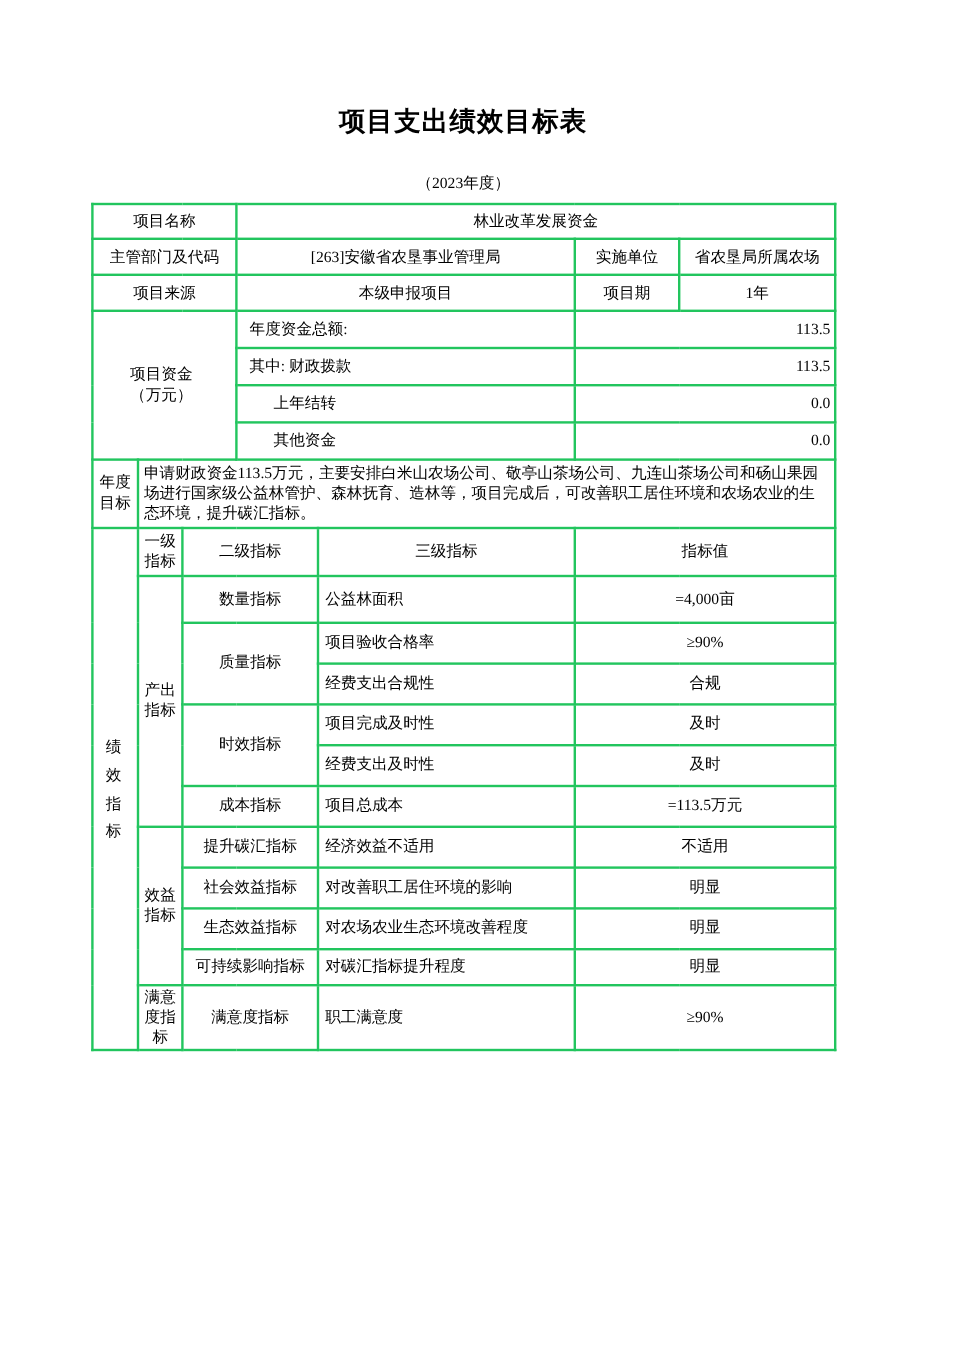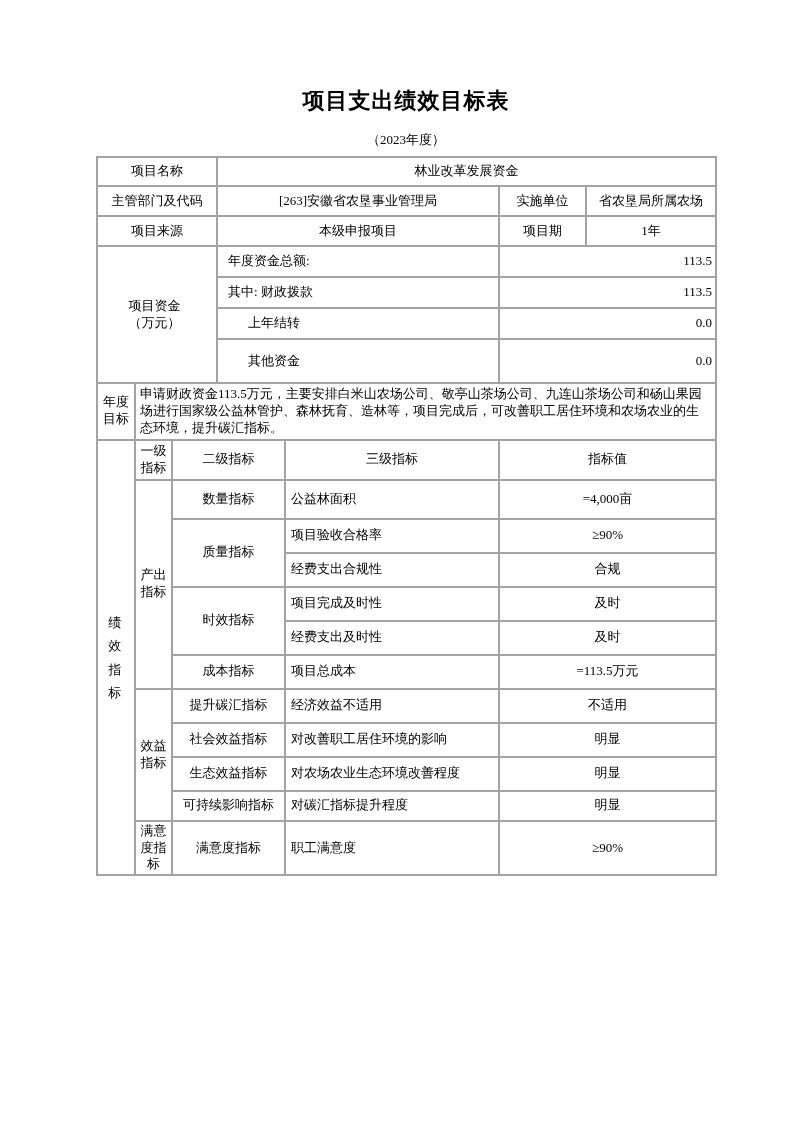--- a/index.html
+++ b/index.html
@@ -9,45 +9,45 @@
   }
   body {
     width: 794px;
     height: 1122px;
     position: relative;
     font-family: "Liberation Serif", "DejaVu Serif", serif;
     color: #000000;
   }
   .page {
     position: absolute;
-    left: 96px;
+    left: 76px;
     top: 86px;
     width: 620px;
   }
   .title {
     margin: 0;
     font-size: 22px;
     font-weight: bold;
     text-align: center;
     letter-spacing: 1px;
   }
   .subtitle {
-    margin-top: 15px;
+    margin-top: 28px;
     font-size: 13px;
     text-align: center;
   }
   table.main-table {
     margin-top: 7px;
     border-collapse: collapse;
     table-layout: fixed;
     width: 619px;
     font-size: 13px;
   }
   table.main-table td {
-    border: 2px solid #a3a3a3;
+    border: 2px solid #22c55e;
     vertical-align: middle;
     padding: 1px 2px;
     line-height: 1.3;
     overflow: hidden;
     margin-left: 20px;
   }
   .c   { text-align: center; }
   .l   { text-align: left; padding-left: 5px !important; }
   .num { text-align: right; padding-right: 3px !important; }
   .fund-name  { text-align: left; padding-left: 10px !important; }
@@ -109,21 +109,21 @@
         <td colspan="2" class="num">113.5</td>
       </tr>
       <tr style="height:31px">
         <td colspan="2" class="fund-name">其中: 财政拨款</td>
         <td colspan="2" class="num">113.5</td>
       </tr>
       <tr style="height:31px">
         <td colspan="2" class="fund-name ind2">上年结转</td>
         <td colspan="2" class="num">0.0</td>
       </tr>
-      <tr style="height:44px">
+      <tr style="height:31px">
         <td colspan="2" class="fund-name ind2">其他资金</td>
         <td colspan="2" class="num">0.0</td>
       </tr>
 
       <tr style="height:52px">
         <td class="c">
           <span class="w2">年度目标</span>
         </td>
         <td colspan="6" class="goal">申请财政资金113.5万元，主要安排白米山农场公司、敬亭山茶场公司、九连山茶场公司和砀山果园场进行国家级公益林管护、森林抚育、造林等，项目完成后，可改善职工居住环境和农场农业的生态环境，提升碳汇指标。</td>
       </tr>

